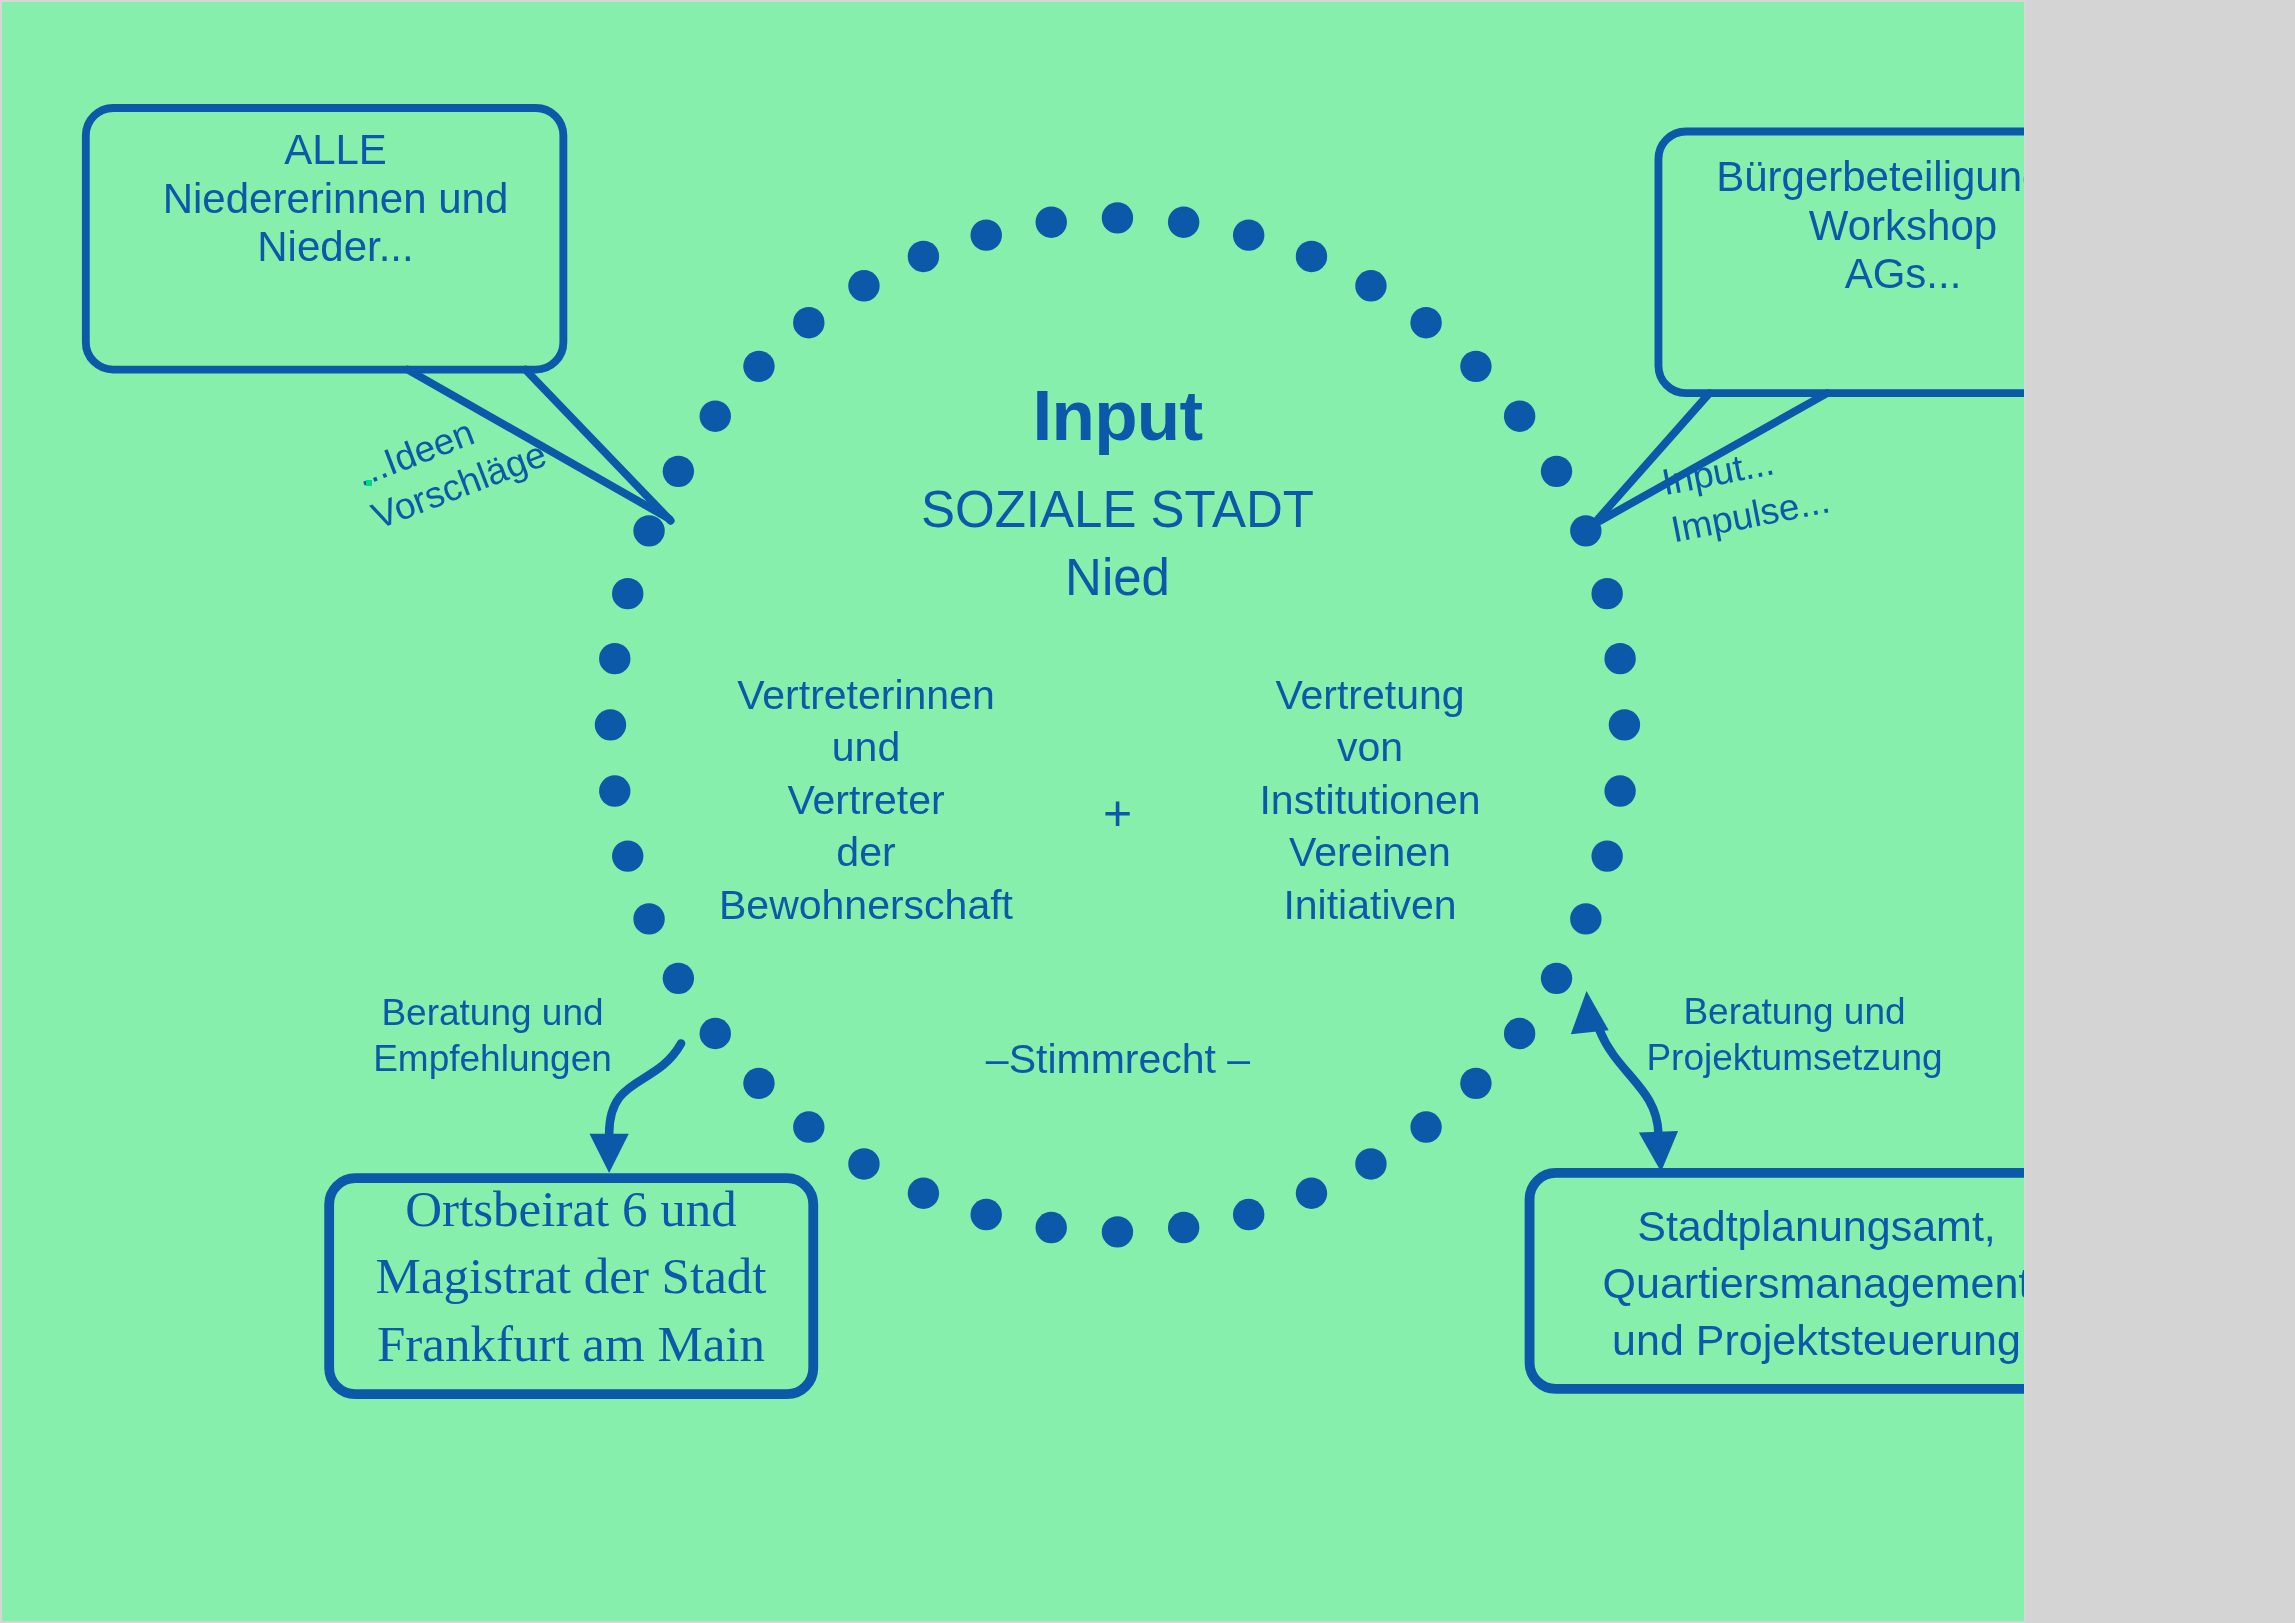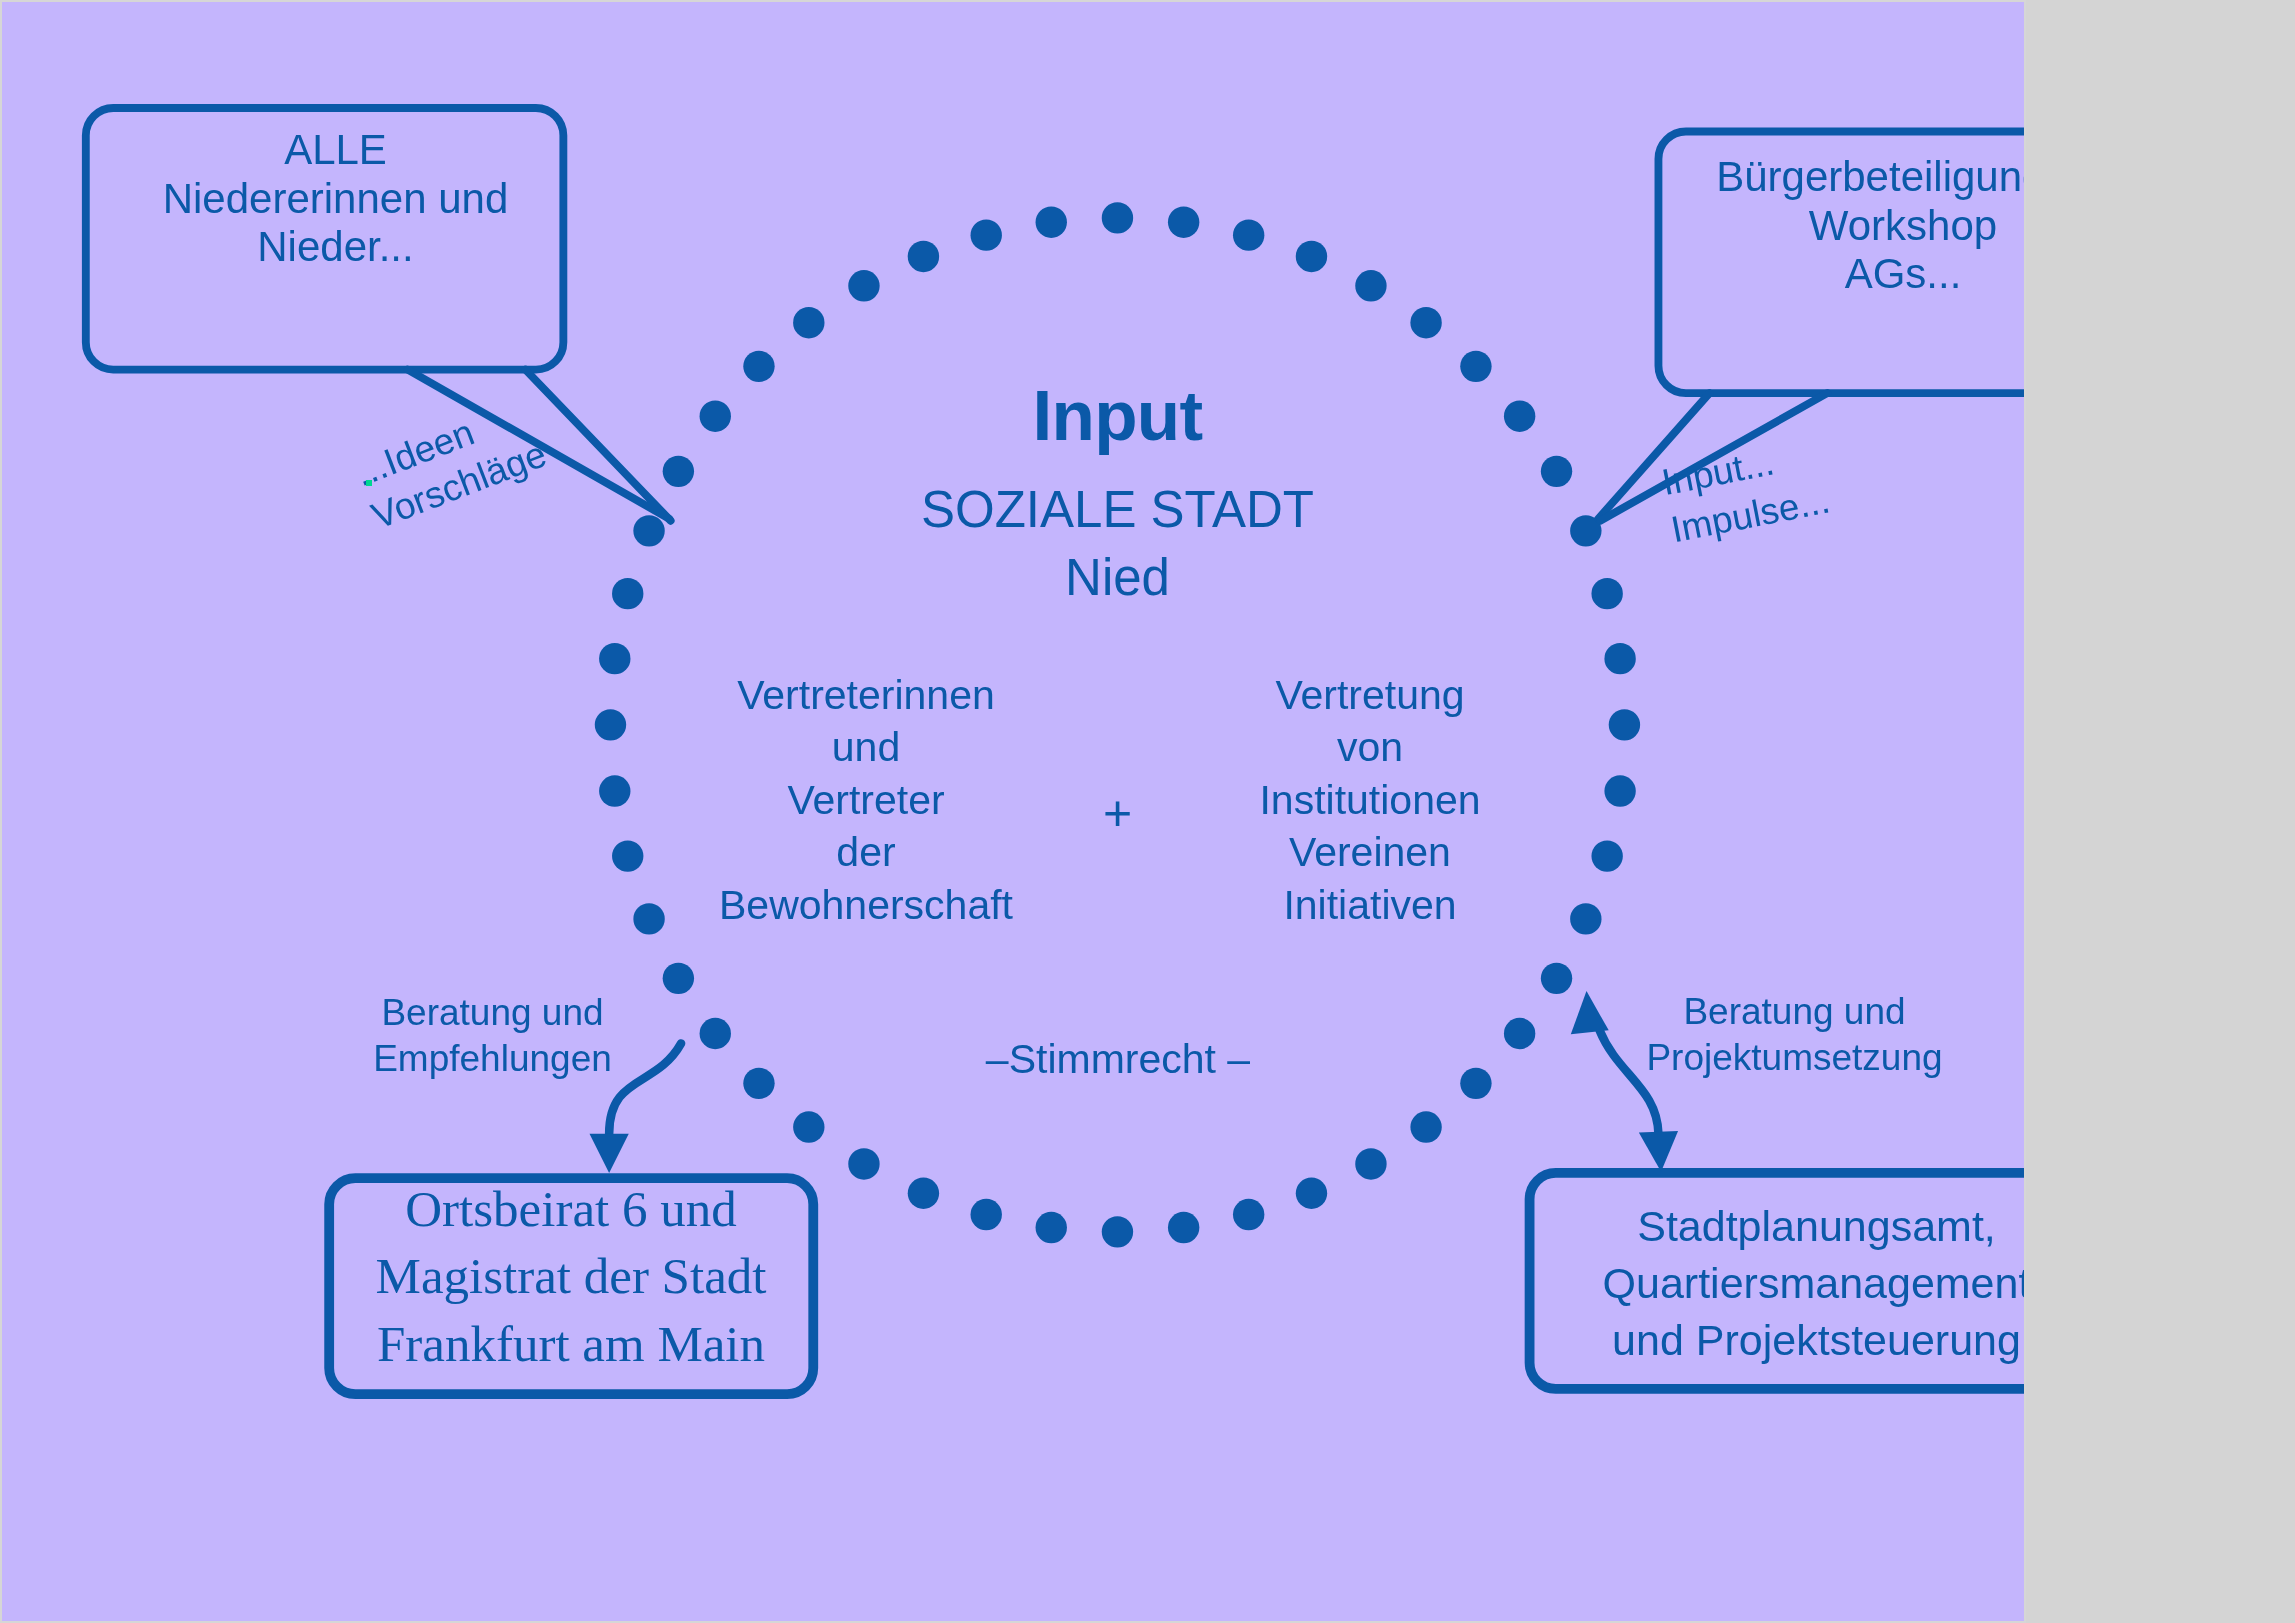--- a/index.html
+++ b/index.html
@@ -5,21 +5,21 @@
 <style>
   html,body{margin:0;padding:0;}
   body{
     background:#d4d4d4;
     font-family:"Liberation Sans", sans-serif;
   }
   #stage{
     position:relative;
     width:2026px;
     height:1623px;
-    background:#c4b5fd;
+    background:#86efac;
     border:2.6px solid #d6d6d6;
     box-sizing:border-box;
     overflow:hidden;
   }
   #svg-layer{
     position:absolute;
     left:0; top:0;
     width:2295px;
     height:1623px;
   }

